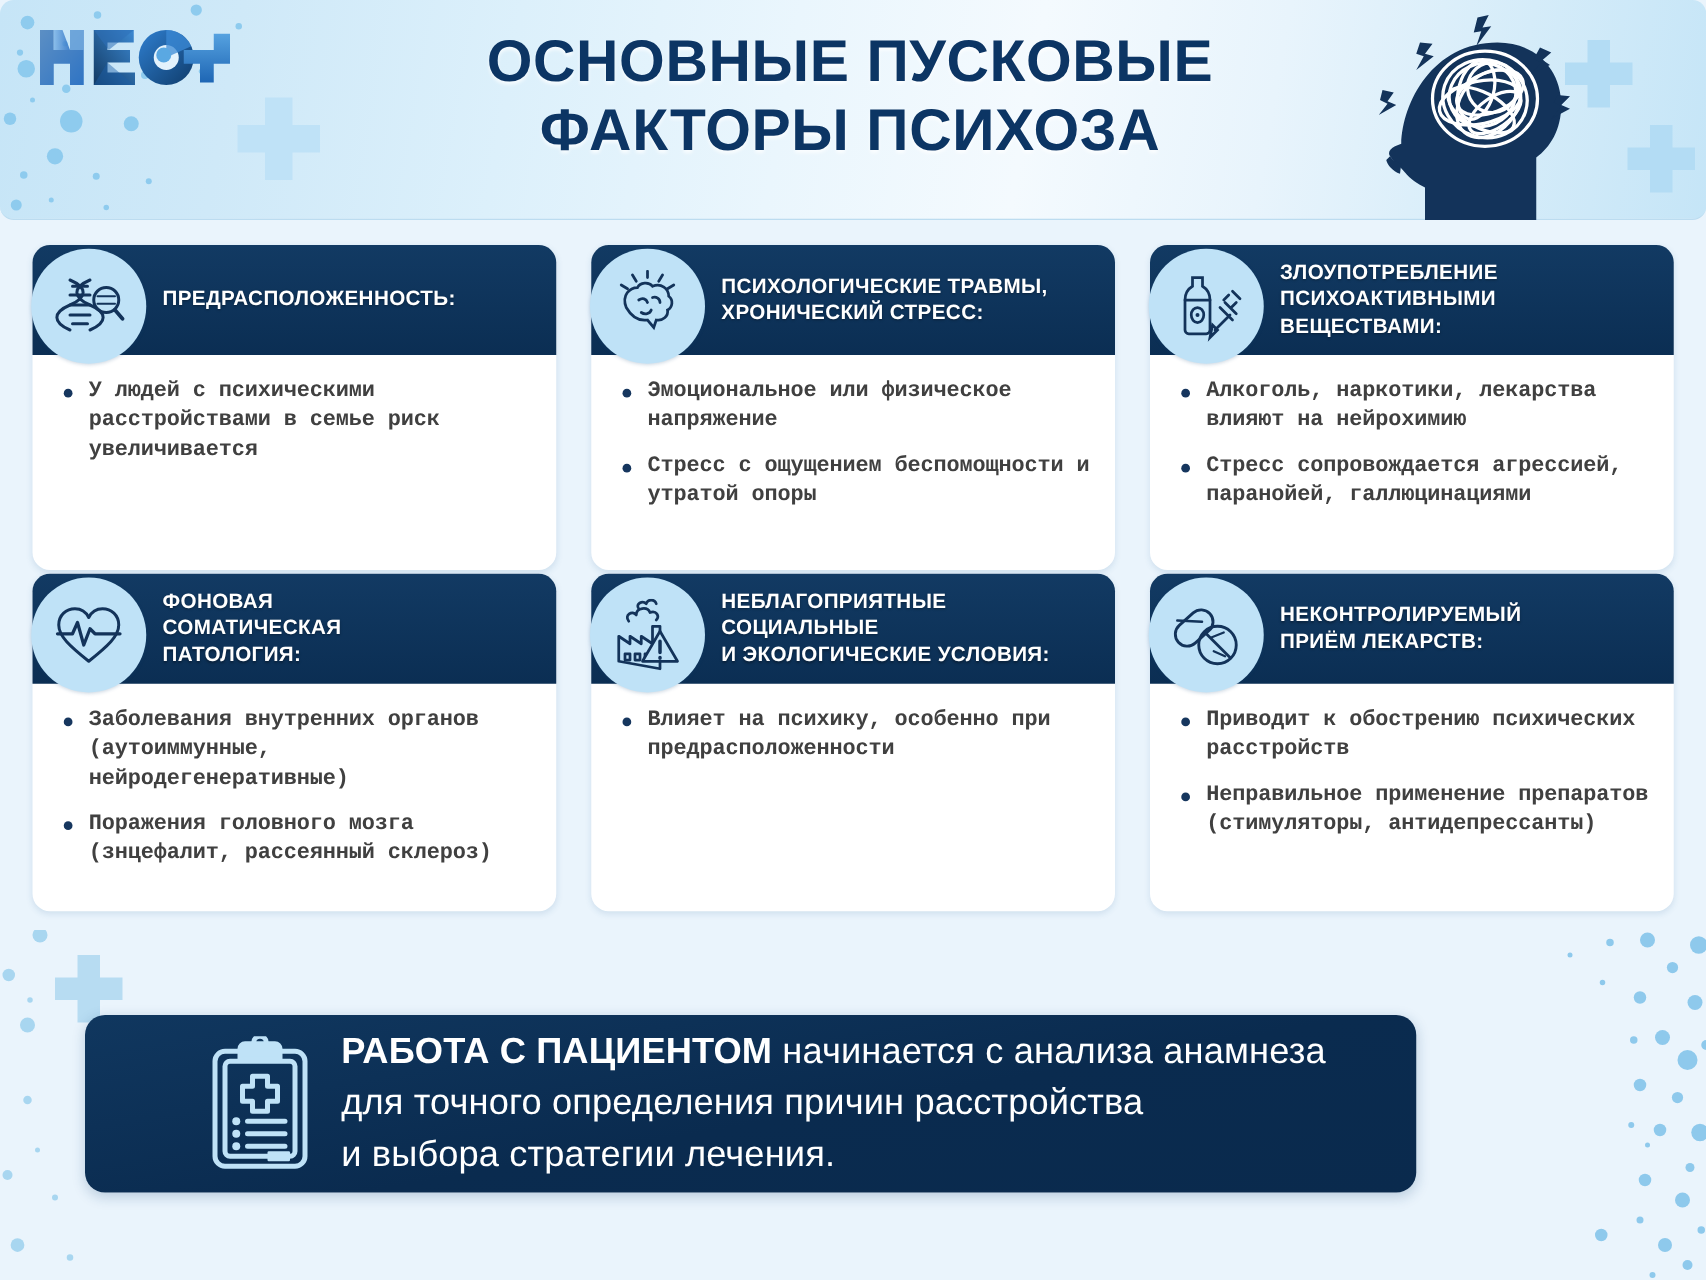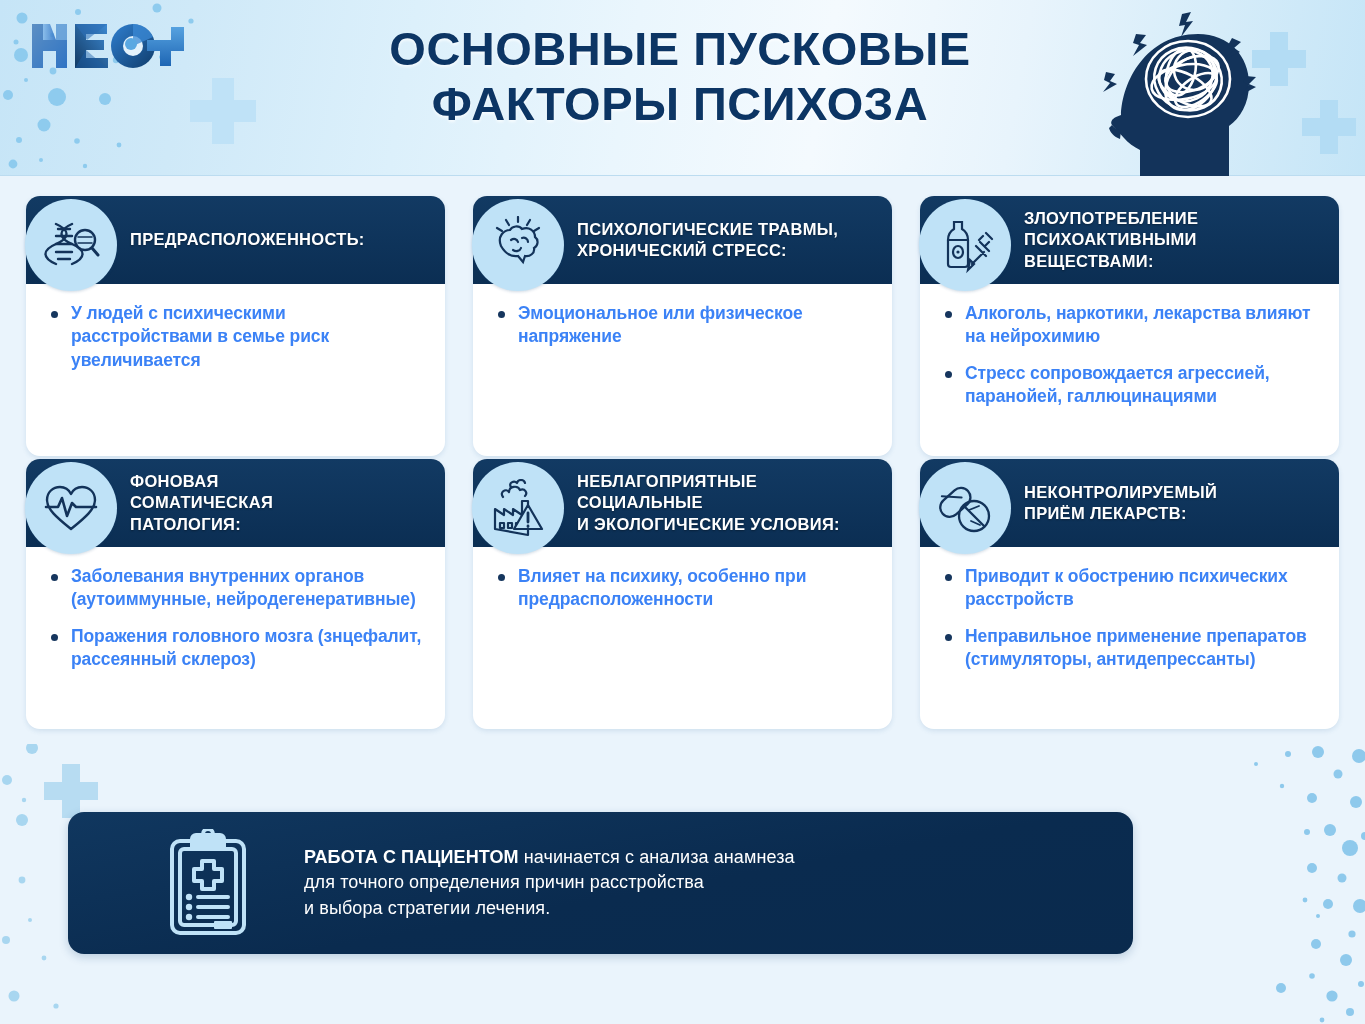--- a/index.html
+++ b/index.html
@@ -28,20 +28,21 @@
     background: linear-gradient(100deg,
                 #c6e5f7 0%,
                 #cfe9f8 14%,
                 #dcf0fb 30%,
                 #eaf6fd 46%,
                 #f4fafe 60%,
                 #e8f4fc 74%,
                 #d5ecf9 88%,
                 #c5e5f7 100%);
     border-bottom: 1px solid #bcdcf0;
+    border-radius: 11px;
   }
 
   
   .deco { position: absolute; pointer-events: none; }
 
   
   #logo {
     position: absolute;
     left: 28px; top: 18px;
     width: 160px; height: 62px;
@@ -123,26 +124,27 @@
   }
   .icon-badge svg { display: block; }
 
   .card-body {
     padding: 18px 18px 10px 20px;
   }
   ul.bullets { list-style: none; }
   ul.bullets li {
     position: relative;
     padding-left: 25px;
-    color: #3b82f6;
+    color: #404040;
     font-size: 17.5px;
     font-weight: bold;
     line-height: 1.33;
     margin-bottom: 13px;
     letter-spacing: -0.1px;
+    font-family: Liberation Mono, monospace;
   }
   ul.bullets li::before {
     content: "";
     position: absolute;
     left: 5px; top: 9px;
     width: 7px; height: 7px;
     border-radius: 50%;
     background: #16365e;
   }
 
@@ -157,23 +159,23 @@
     box-shadow: 0 3px 10px rgba(20,70,120,.22);
     display: flex;
     align-items: center;
   }
   #footer-icon {
     width: 84px;
     margin-left: 98px;
     flex: 0 0 auto;
   }
   #footer-text {
-    margin-left: 54px;
+    margin-left: 23px;
     color: #ffffff;
-    font-size: 18px;
+    font-size: 29px;
     line-height: 1.42;
     letter-spacing: .1px;
   }
   #footer-text .fline { display: block; white-space: nowrap; }
   #footer-text b { font-weight: bold; }
 </style>
 </head>
 <body>
 
 <div id="page">
@@ -339,20 +341,21 @@
             </svg>
           </div>
           <div class="head-title">
             <span class="tline">ПСИХОЛОГИЧЕСКИЕ ТРАВМЫ,</span>
             <span class="tline">ХРОНИЧЕСКИЙ СТРЕСС:</span>
           </div>
         </div>
         <div class="card-body">
           <ul class="bullets">
             <li>Эмоциональное или физическое напряжение</li>
+            <li>Стресс с ощущением беспомощности и утратой опоры</li>
           </ul>
         </div>
       </div>
 
       <div class="card card-r1">
         <div class="card-head">
           <div class="icon-badge">
             <svg width="58" height="58" viewBox="0 0 58 58" fill="none" stroke="#13335a" stroke-width="2.2" stroke-linecap="round">
               <path d="M18 6 h8 v7 c5 3 6 7 6 11 v24 a3 3 0 0 1 -3 3 h-14 a3 3 0 0 1 -3 -3 v-24 c0 -4 1 -8 6 -11 z"></path>
               <path d="M12 24 h20"></path>

